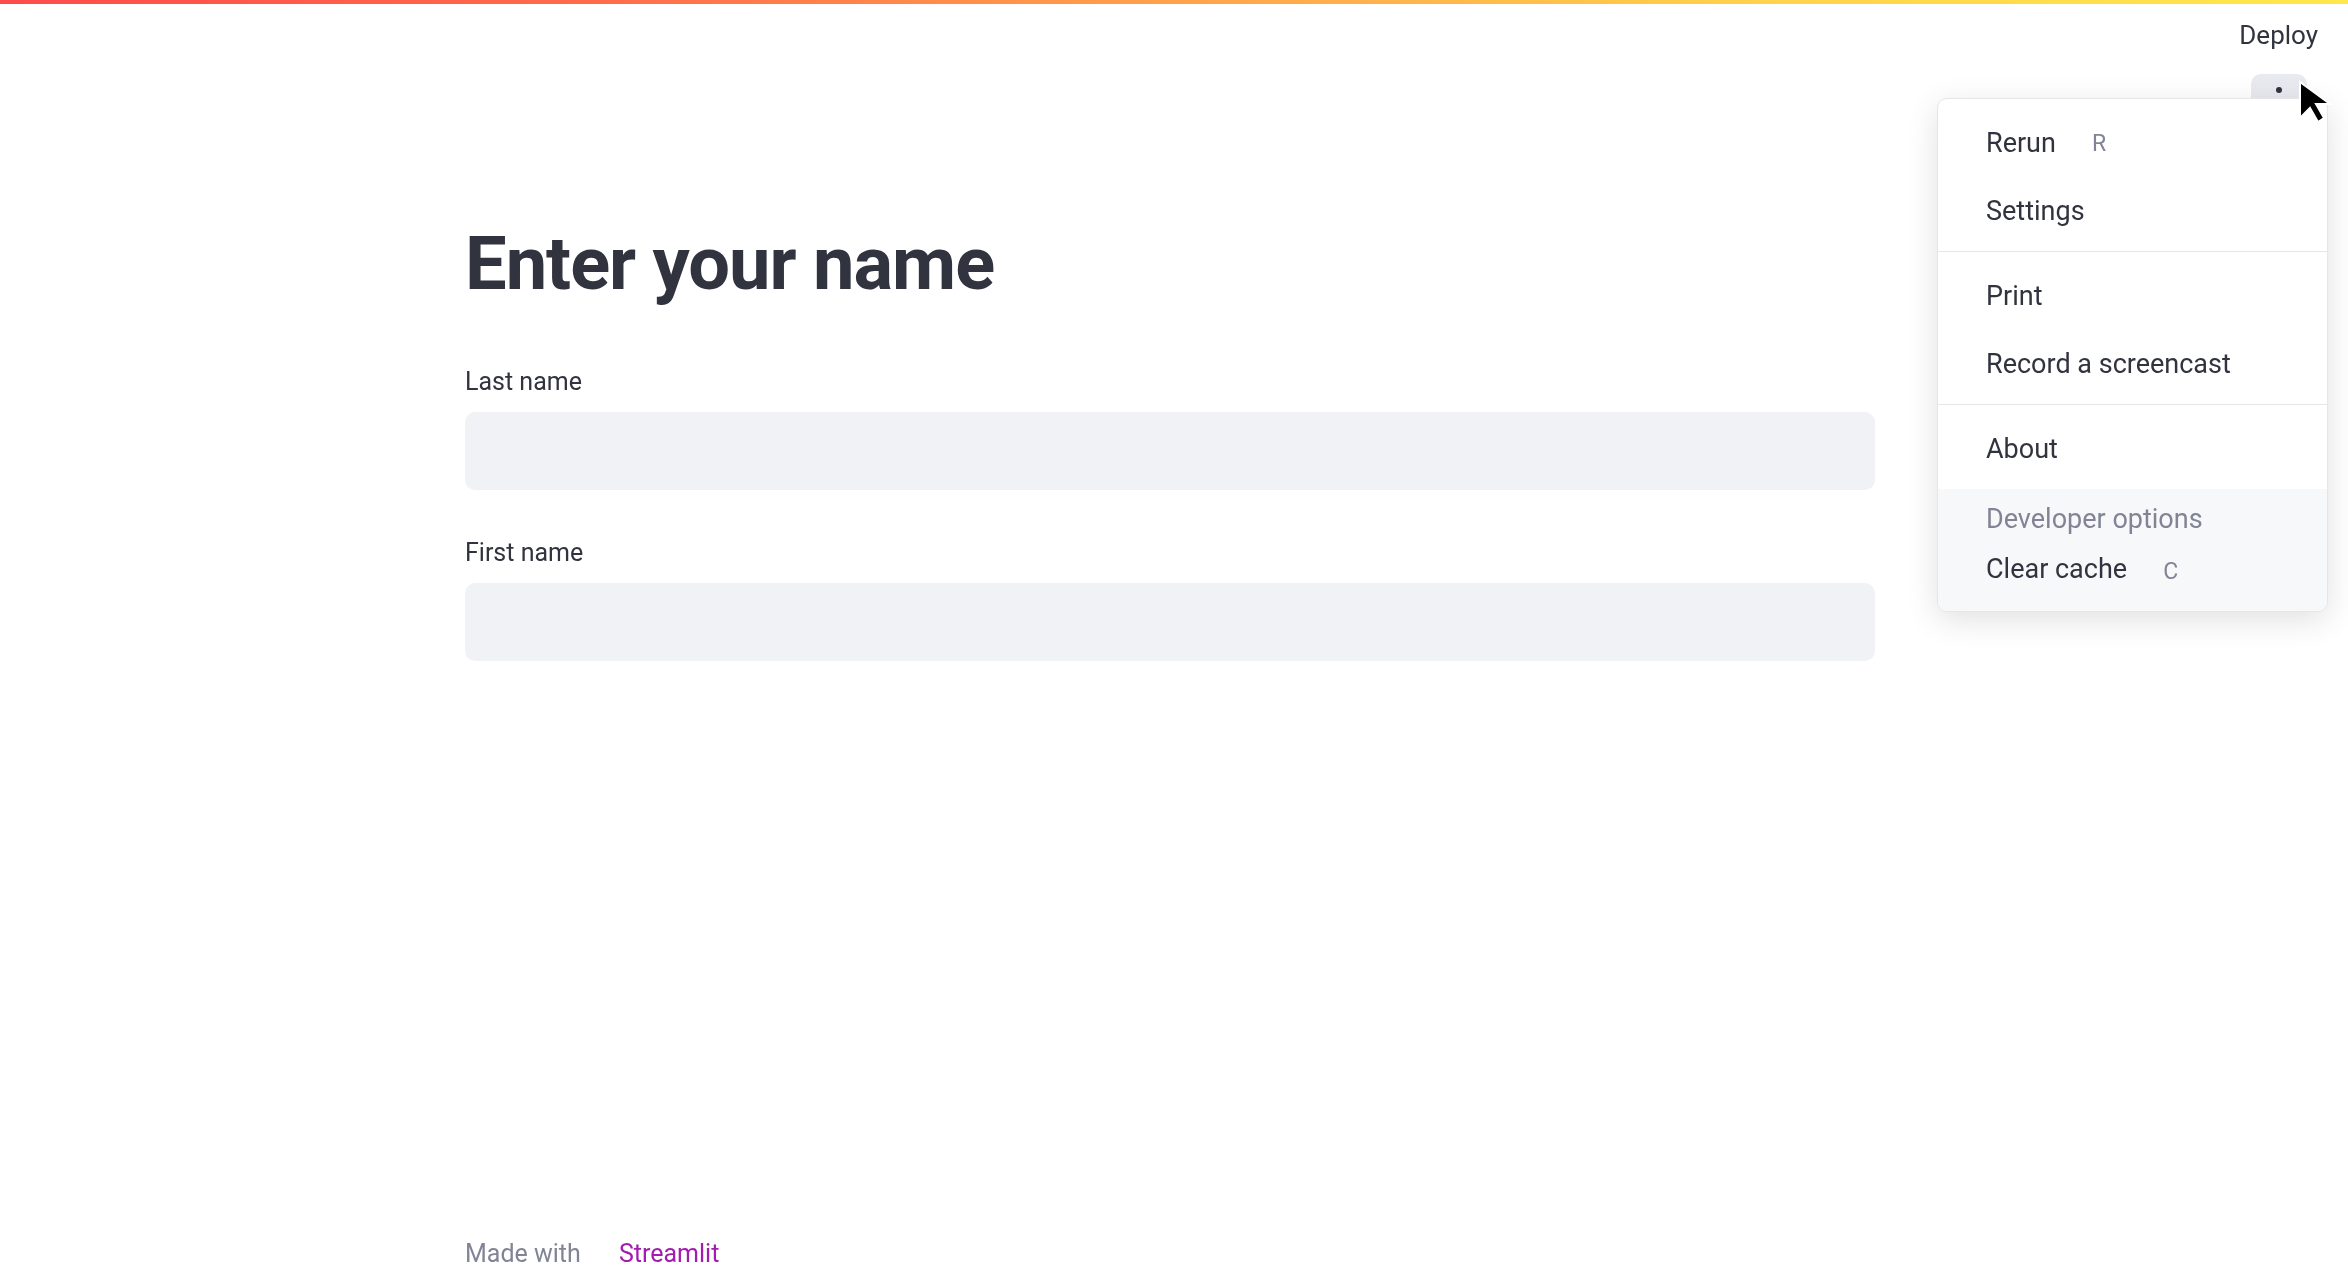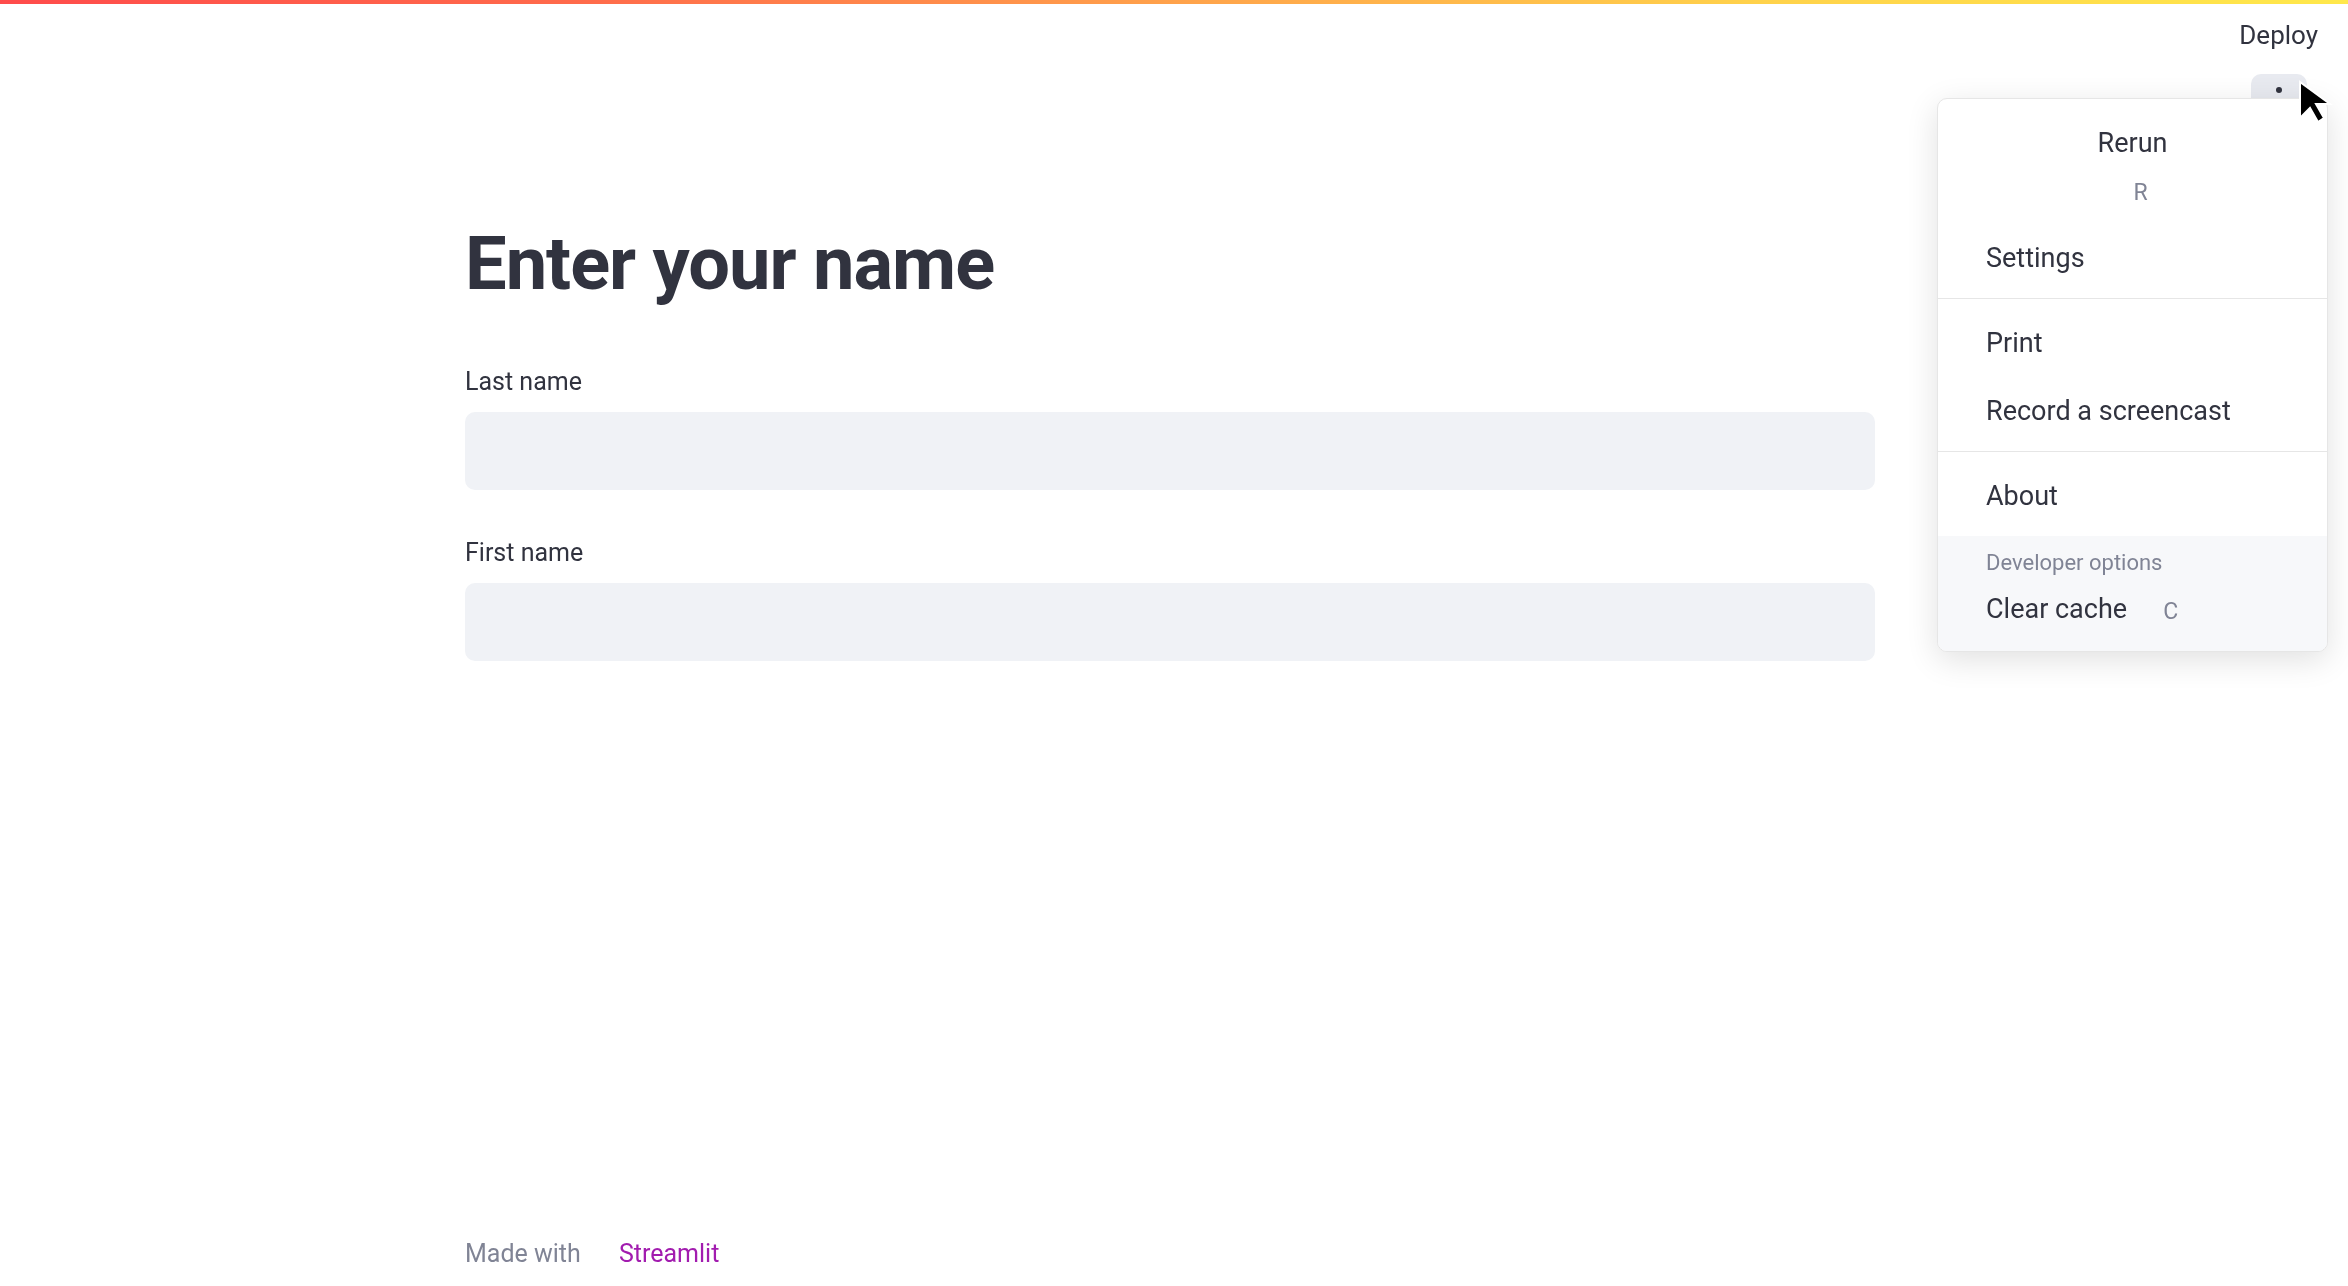--- a/index.html
+++ b/index.html
@@ -156,37 +156,36 @@
       font-size: 23px;
       color: #808495;
       margin-left: 16px;
     }
     
     .menu-item-rerun {
       display: flex;
       align-items: center;
       gap: 20px;
       justify-content: flex-start;
-      flex-direction: column;
     }
     
     .menu-divider {
       height: 1px;
       background: #e6e6e6;
       margin: 0;
     }
     
     .menu-section {
       background: #f7f8fa;
       padding-bottom: 8px;
     }
     
     .menu-section-header {
       padding: 14px 48px 6px 48px;
-      font-size: 22px;
+      font-size: 27px;
       color: #808495;
     }
     
     .menu-section .menu-item {
       background: #f7f8fa;
       padding-top: 12px;
       padding-bottom: 18px;
     }
     
     .menu-item-clear {

